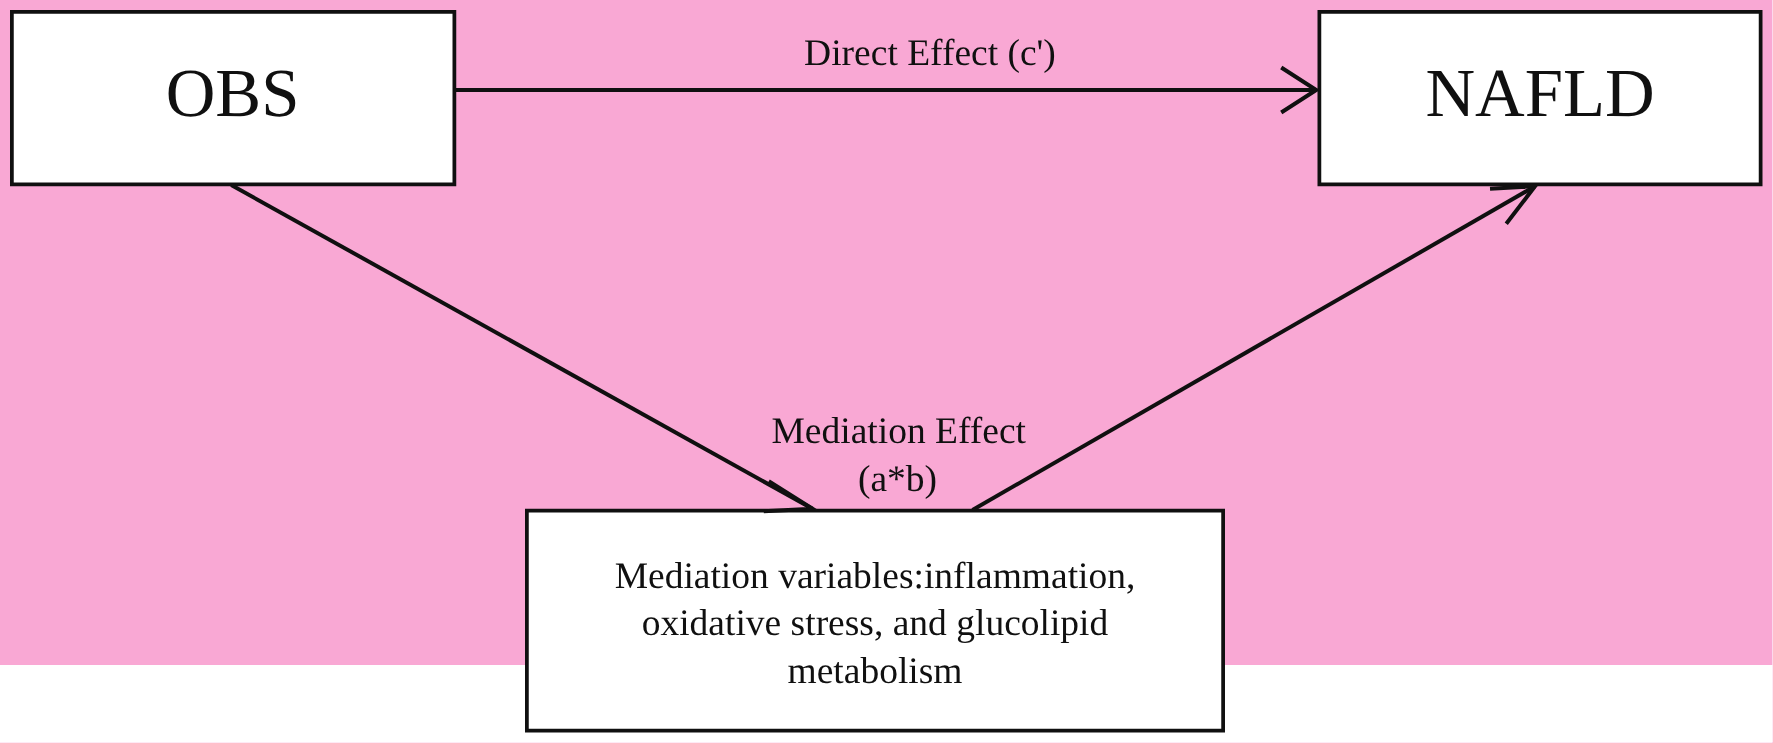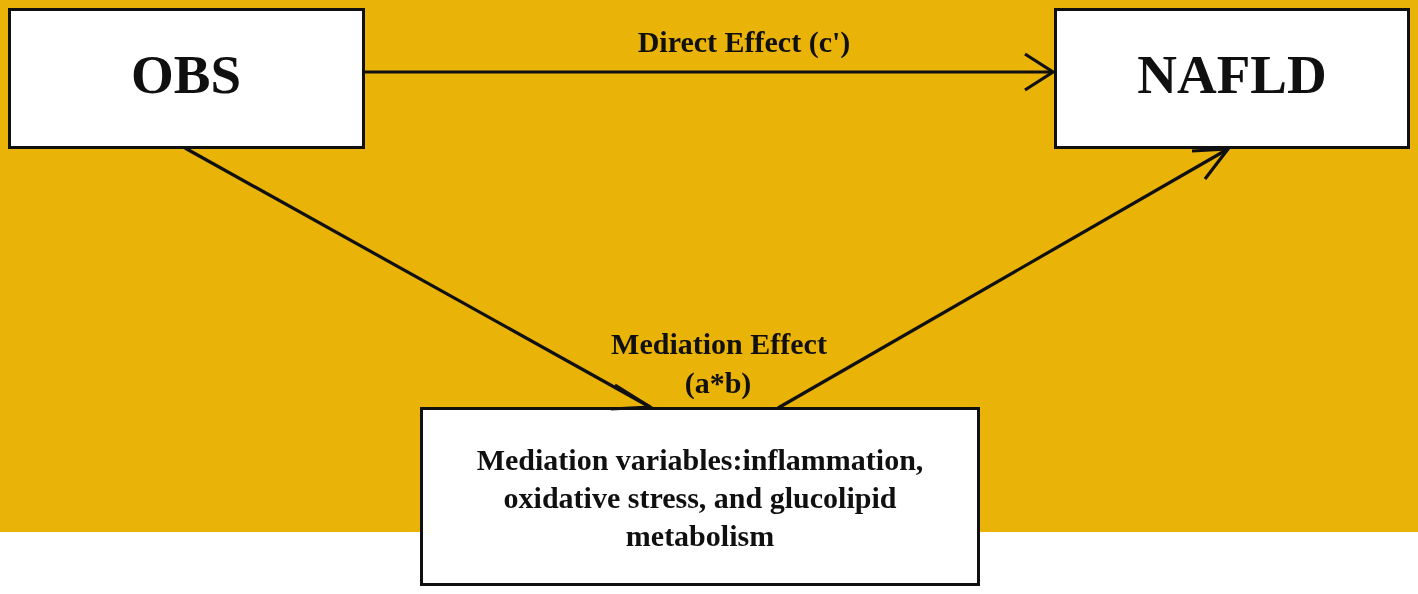--- a/index.html
+++ b/index.html
@@ -10,22 +10,21 @@
   body {
     width: 1418px;
     height: 594px;
     overflow: hidden;
     font-family: "Liberation Serif", "DejaVu Serif", serif;
   }
   #diagram-root {
     position: relative;
     width: 1418px;
     height: 532px;
-    background: #eab308;
-    font-weight: bold;
+    background: #f9a8d4;
   }
   svg#diagram-svg {
     display: block;
     width: 1418px;
     height: 594px;
   }
   .node-box {
     fill: #ffffff;
     stroke: #101010;
     stroke-width: 3;

